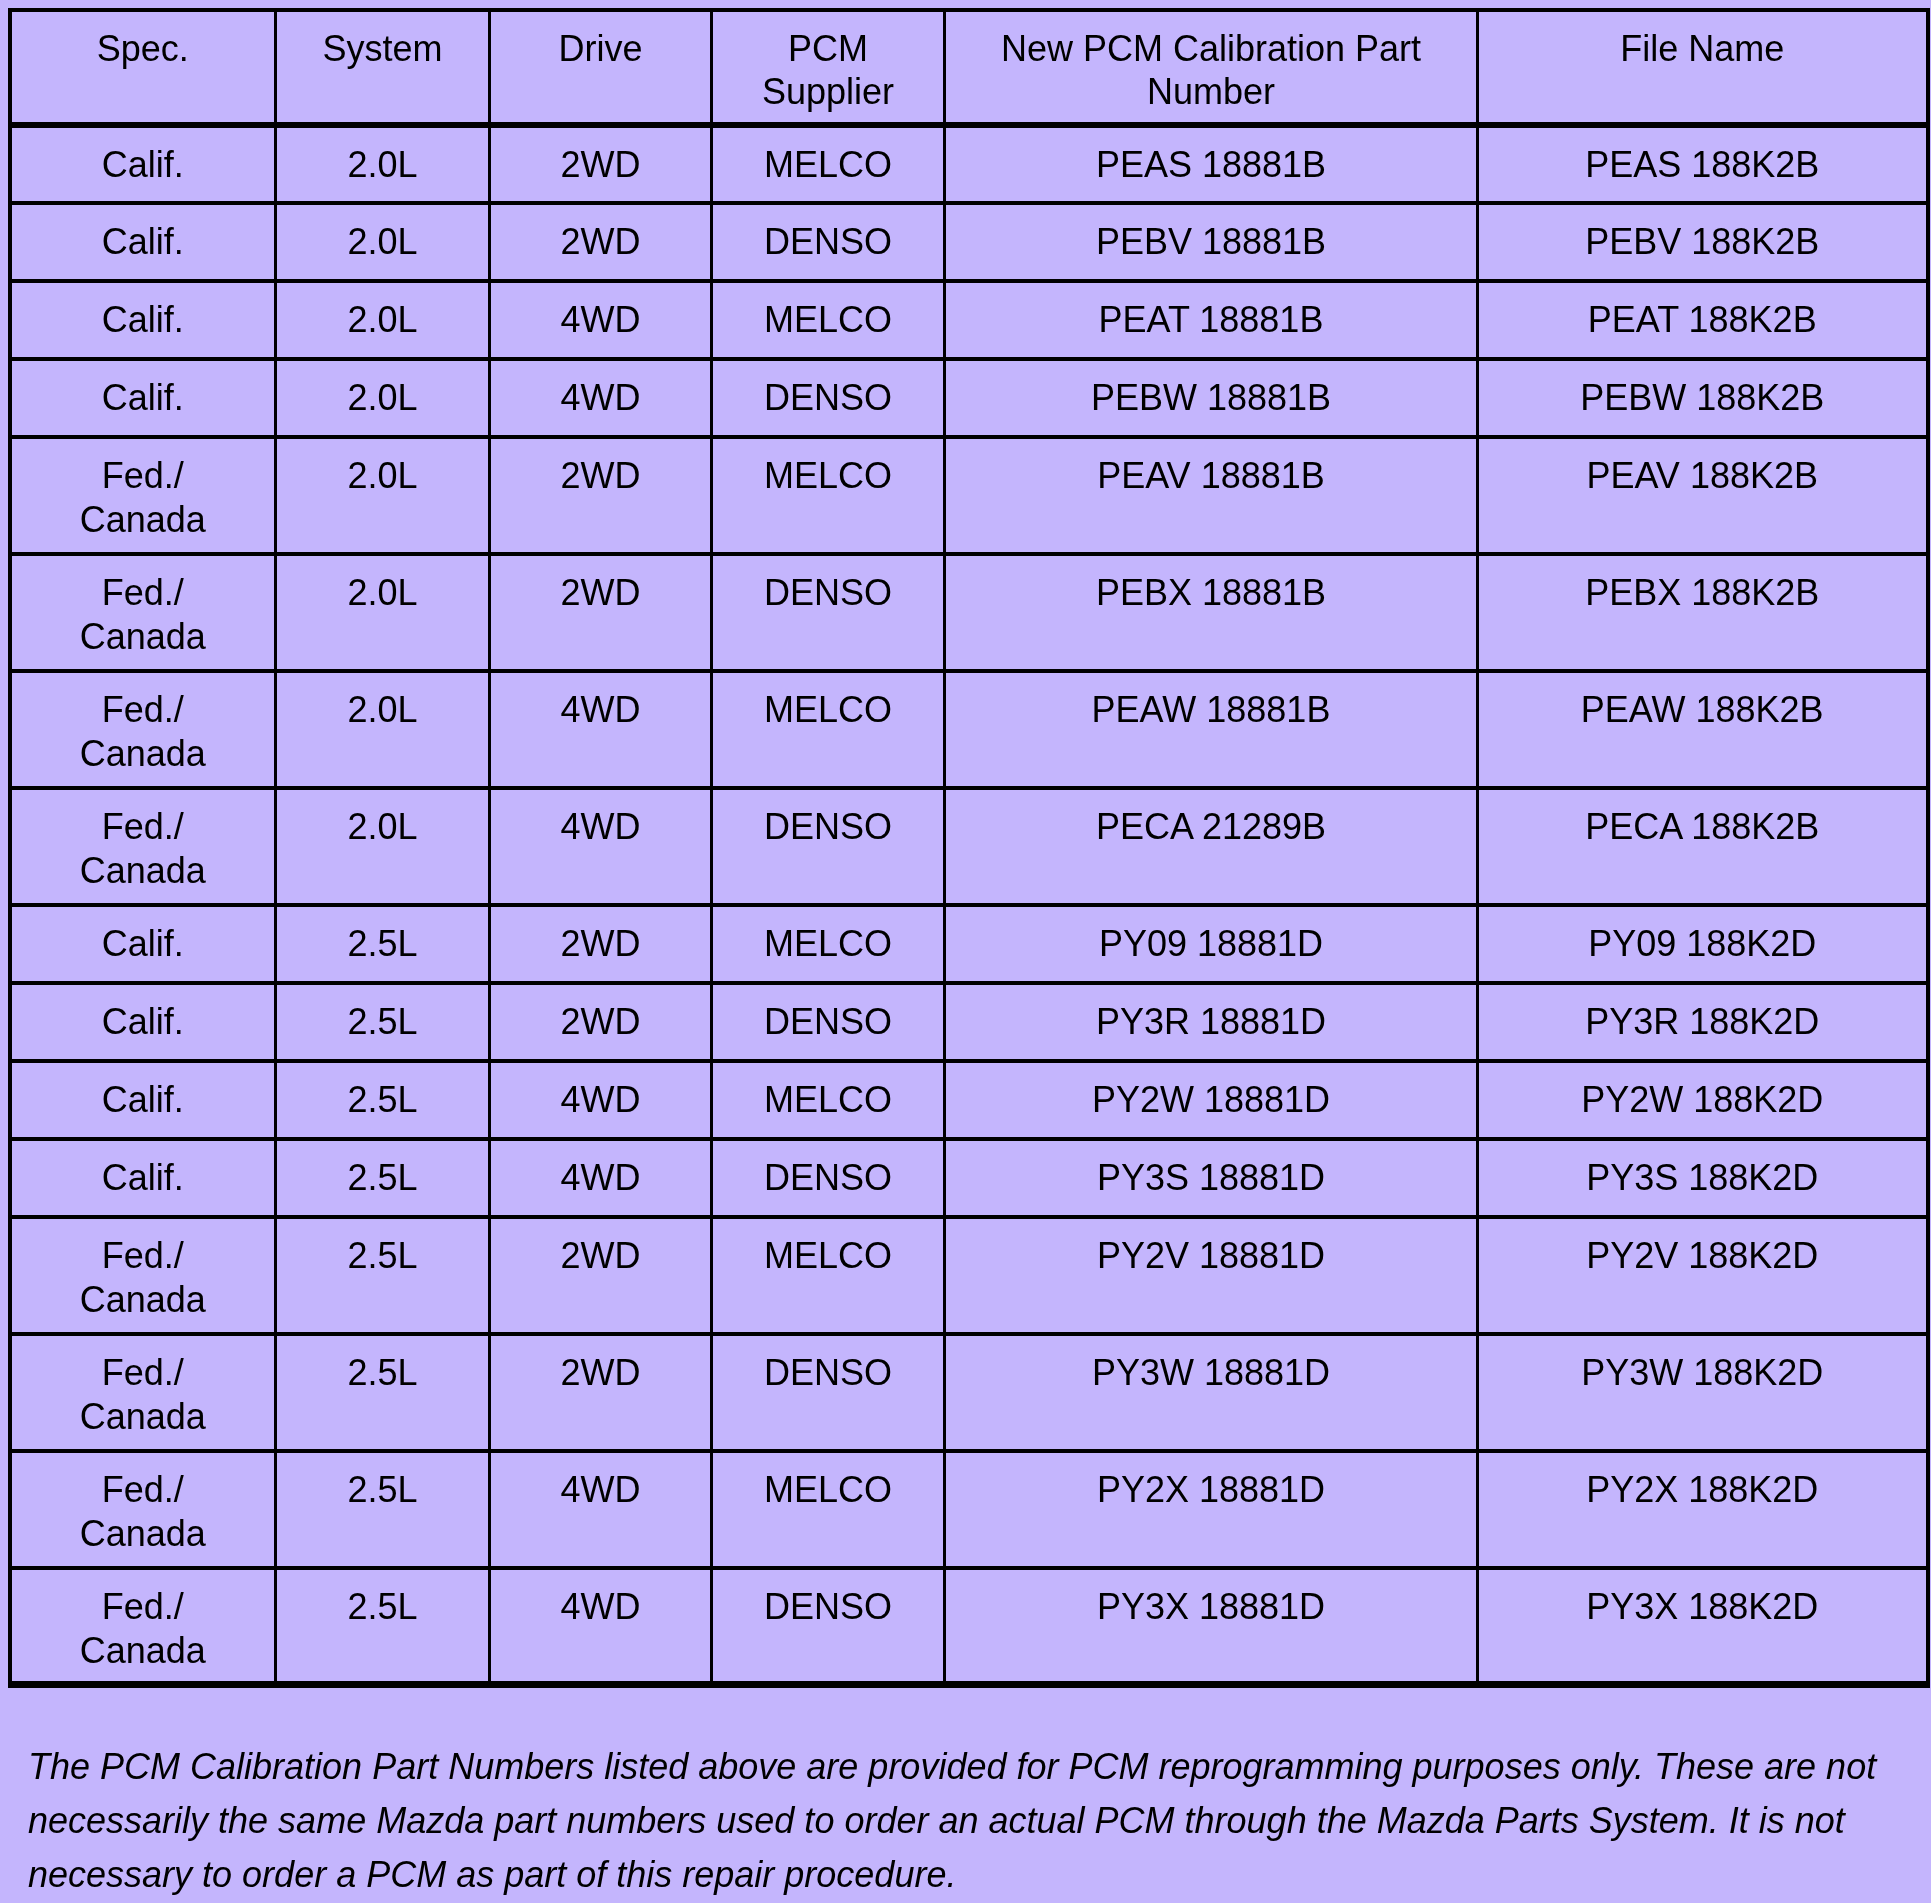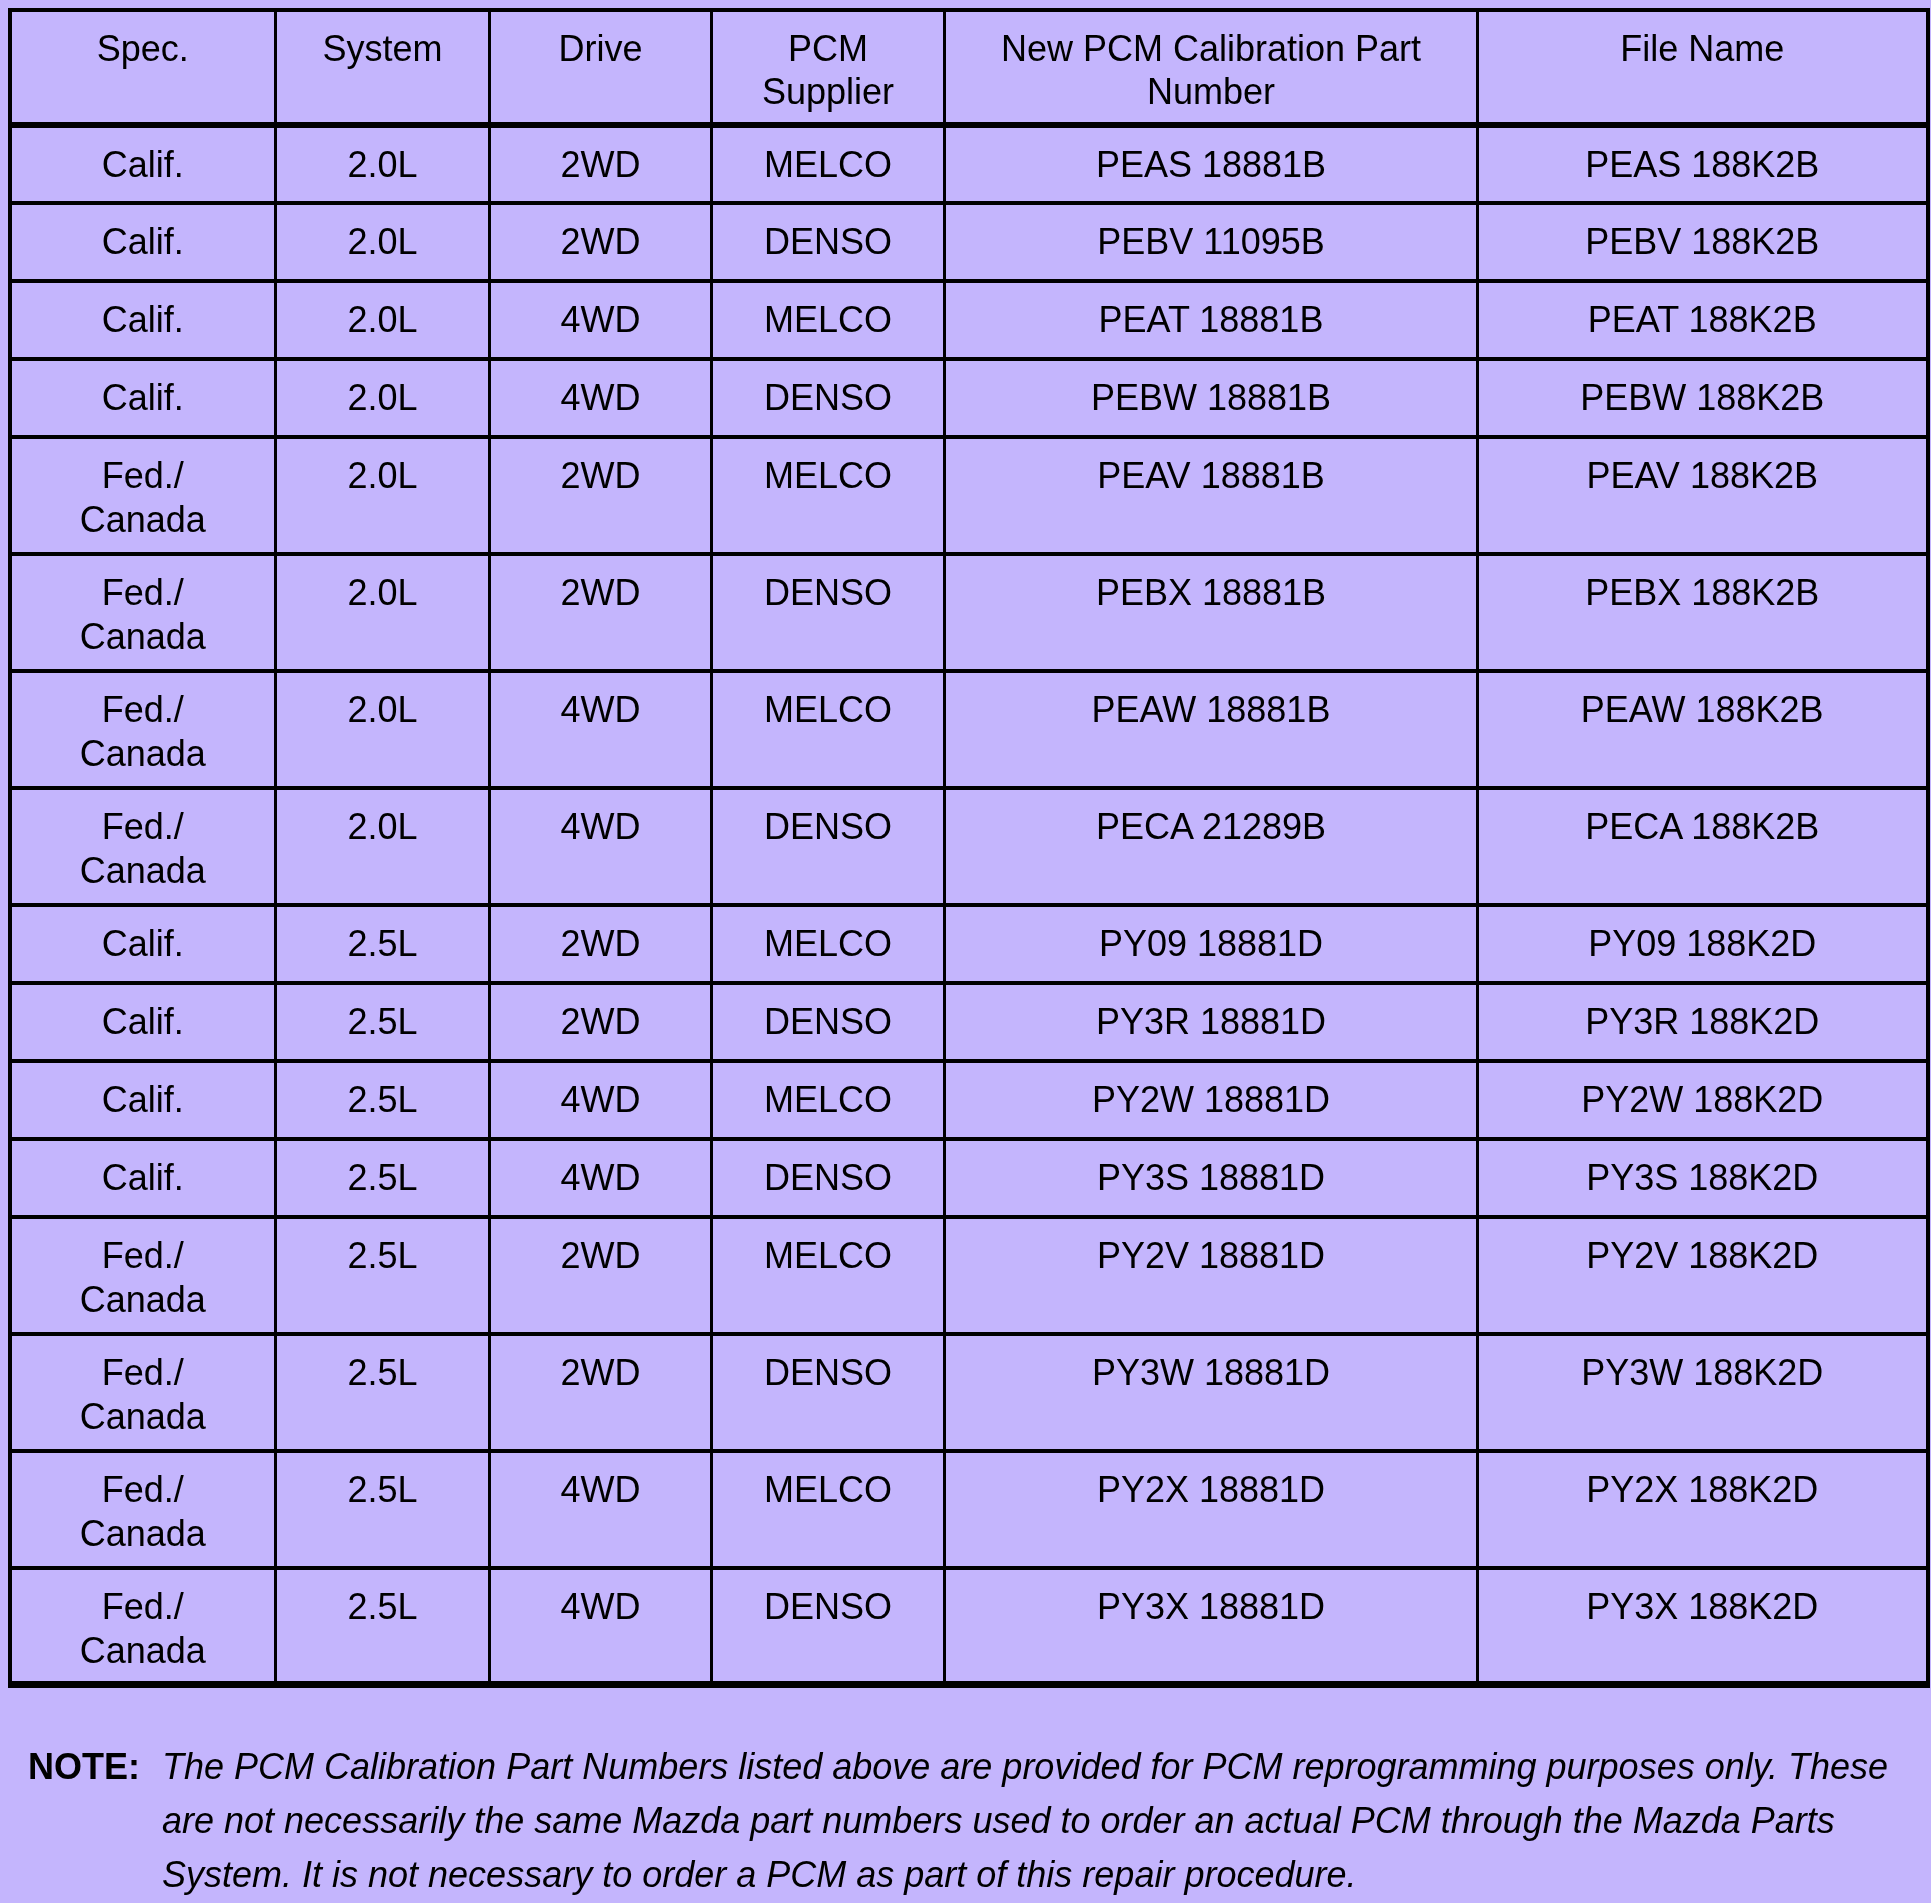--- a/index.html
+++ b/index.html
@@ -105,21 +105,21 @@
           <td>2WD</td>
           <td>MELCO</td>
           <td>PEAS 18881B</td>
           <td>PEAS 188K2B</td>
         </tr>
         <tr>
           <td>Calif.</td>
           <td>2.0L</td>
           <td>2WD</td>
           <td>DENSO</td>
-          <td>PEBV 11095B</td>
+          <td>PEBV 18881B</td>
           <td>PEBV 188K2B</td>
         </tr>
         <tr>
           <td>Calif.</td>
           <td>2.0L</td>
           <td>4WD</td>
           <td>MELCO</td>
           <td>PEAT 18881B</td>
           <td>PEAT 188K2B</td>
         </tr>
@@ -232,18 +232,17 @@
           <td>2.5L</td>
           <td>4WD</td>
           <td>DENSO</td>
           <td>PY3X 18881D</td>
           <td>PY3X 188K2D</td>
         </tr>
       </tbody>
   </table>
 
   <div class="note">
-    <span class="note-label">NOTE:</span>
     <span class="note-text">The PCM Calibration Part Numbers listed above are provided for PCM reprogramming purposes only. These are not necessarily the same Mazda part numbers used to order an actual PCM through the Mazda Parts System. It is not necessary to order a PCM as part of this repair procedure.</span>
   </div>
 
 </div>
 
 
 </body></html>

